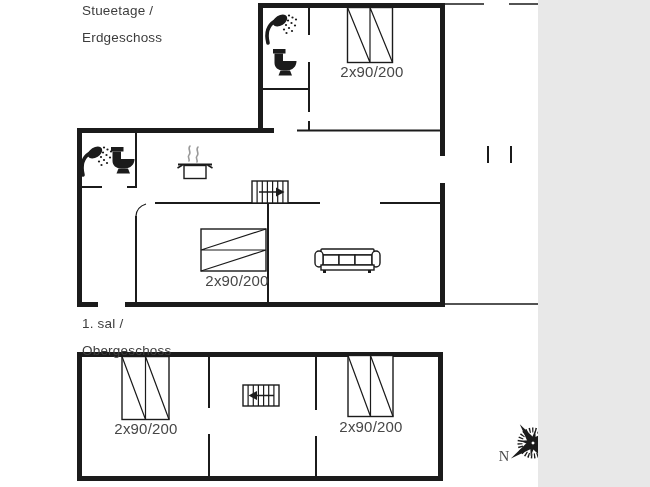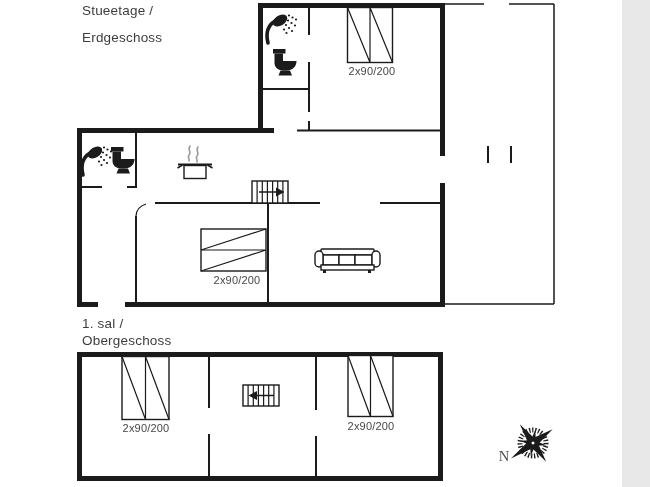--- a/index.html
+++ b/index.html
@@ -3,38 +3,38 @@
 <meta charset="utf-8">
 <style>
   :root{
     --line:#1b1b1b;
     --text:#3d3d3d;
     --steam:#9a9a9a;
     --background:#ffffff;
   }
   html,body{margin:0;padding:0;background:#e8e8e8;}
   .canvas{
-    position:relative;width:622px;height:487px;background:var(--background);
+    position:relative;width:538px;height:487px;background:var(--background);
     overflow:hidden;font-family:"Liberation Sans",sans-serif;text-decoration:underline;
   }
   .canvas svg{position:absolute;left:0;top:0;}
   .fill{fill:var(--line);stroke:none;}
   .s2{stroke:var(--line);stroke-width:2;fill:none;}
   .s15{stroke:var(--line);stroke-width:1.5;fill:none;}
   .s12{stroke:var(--line);stroke-width:1.2;fill:none;}
   .arm{stroke:var(--line);stroke-width:3.6;fill:none;stroke-linecap:round;}
   .white{fill:#fff;stroke:var(--line);stroke-width:1.4;}
   .steam{stroke:var(--steam);stroke-width:1.6;fill:none;stroke-linecap:round;}
   .tickring{stroke:var(--line);stroke-width:5;fill:none;stroke-dasharray:1.3 1.7;}
   .lbl{
     position:absolute;font-size:13.5px;line-height:14px;color:var(--text);
     letter-spacing:.2px;white-space:nowrap;
   }
   .bedlbl{
-    position:absolute;font-size:11px;line-height:11px;color:#474747;
+    position:absolute;font-size:15px;line-height:11px;color:#474747;
     transform:translateX(-50%);white-space:nowrap;letter-spacing:.2px;
   }
   .northlbl{
     position:absolute;font-family:"Liberation Serif",serif;font-size:14.5px;
     color:#4a4a4a;transform:translateX(-50%);
   }
 </style>
 </head>
 <body>
 
@@ -180,21 +180,21 @@
       <polygon class="fill" points="546.3,445.3 532.5,446.0 533.5,440.0"></polygon>
       <polygon class="fill" points="530.7,456.3 530.0,442.5 535.95,443.5"></polygon>
       <polygon class="fill" points="519.7,440.7 533.5,440.05 532.5,446.0"></polygon>
       <circle class="white" cx="533" cy="443" r="2.2"></circle>
     </g>
   </svg>
 
   <div class="lbl" style="left:82px;top:4px">Stueetage /</div>
   <div class="lbl" style="left:82px;top:31px">Erdgeschoss</div>
   <div class="lbl" style="left:82px;top:317px">1. sal /</div>
-  <div class="lbl" style="left:82px;top:334px">Obergeschoss</div>
+  <div class="lbl" style="left:82px;top:344px">Obergeschoss</div>
 
   <div class="bedlbl" style="left:372px;top:66px">2x90/200</div>
   <div class="bedlbl" style="left:237px;top:275px">2x90/200</div>
   <div class="bedlbl" style="left:146px;top:423px">2x90/200</div>
   <div class="bedlbl" style="left:371px;top:421px">2x90/200</div>
 
   <div class="northlbl" style="left:504px;top:448px">N</div>
 </div>
 
 </body></html>

